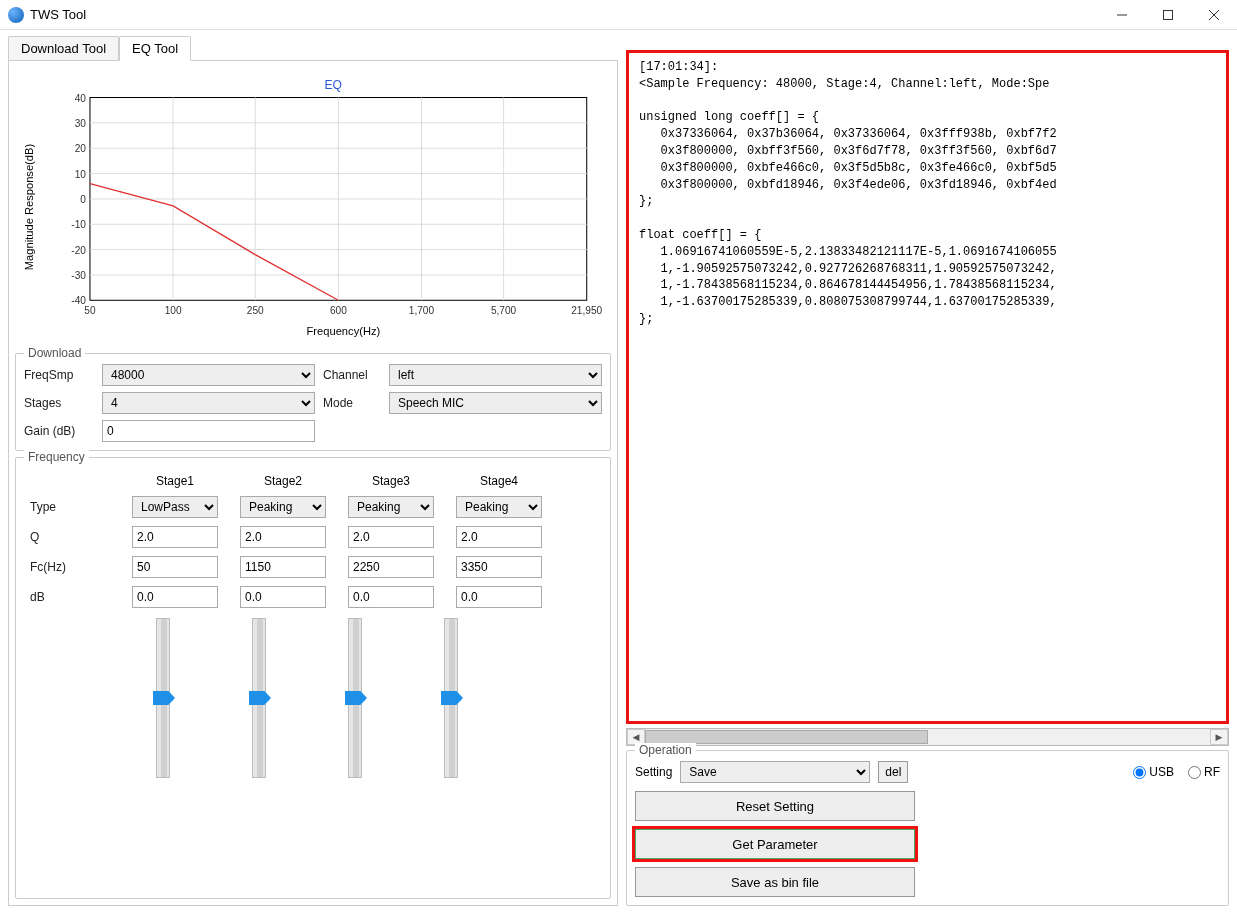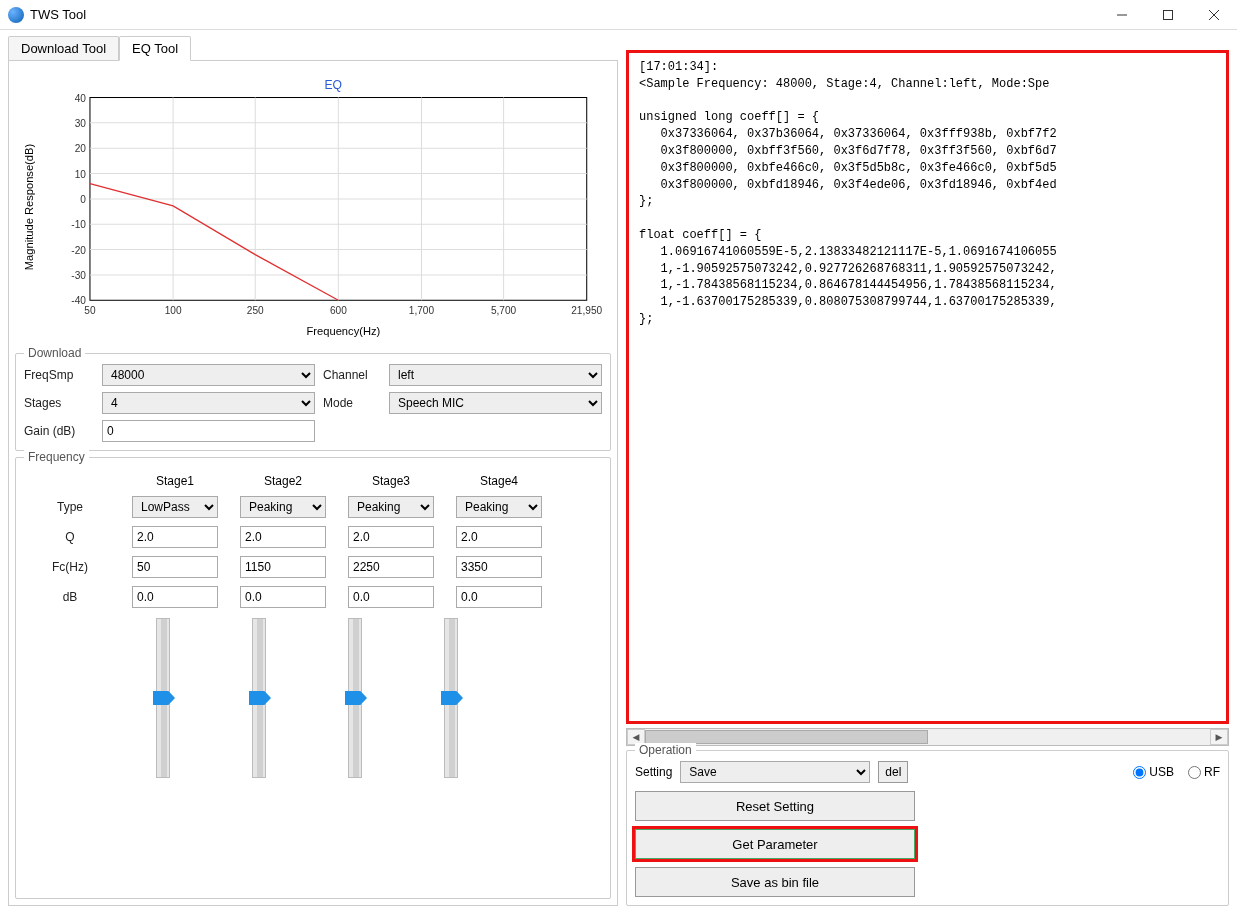--- a/index.html
+++ b/index.html
@@ -99,21 +99,21 @@
 
 .param-area { flex:1; }
 .param-grid {
   display: grid;
   grid-template-columns: 80px repeat(4, 86px);
   gap: 8px 22px;
   align-items: center;
   margin-left: 6px;
 }
 .param-grid .hdr { text-align: center; }
-.param-grid .rowlbl { color: #222; text-align: center; }
+.param-grid .rowlbl { color: #222; }
 .param-grid select, .param-grid input { width: 100%; }
 
 
 .sliders { display:flex; gap:10px; margin-left: 96px; margin-top:10px; }
 .slider-col { width:86px; display:flex; justify-content:center; }
 .vslider {
   width: 14px; height: 160px;
   background: linear-gradient(to right, #e6e6e6 0 4px, #d0d0d0 4px 10px, #e6e6e6 10px 14px);
   border:1px solid #bbb;
   position: relative;

